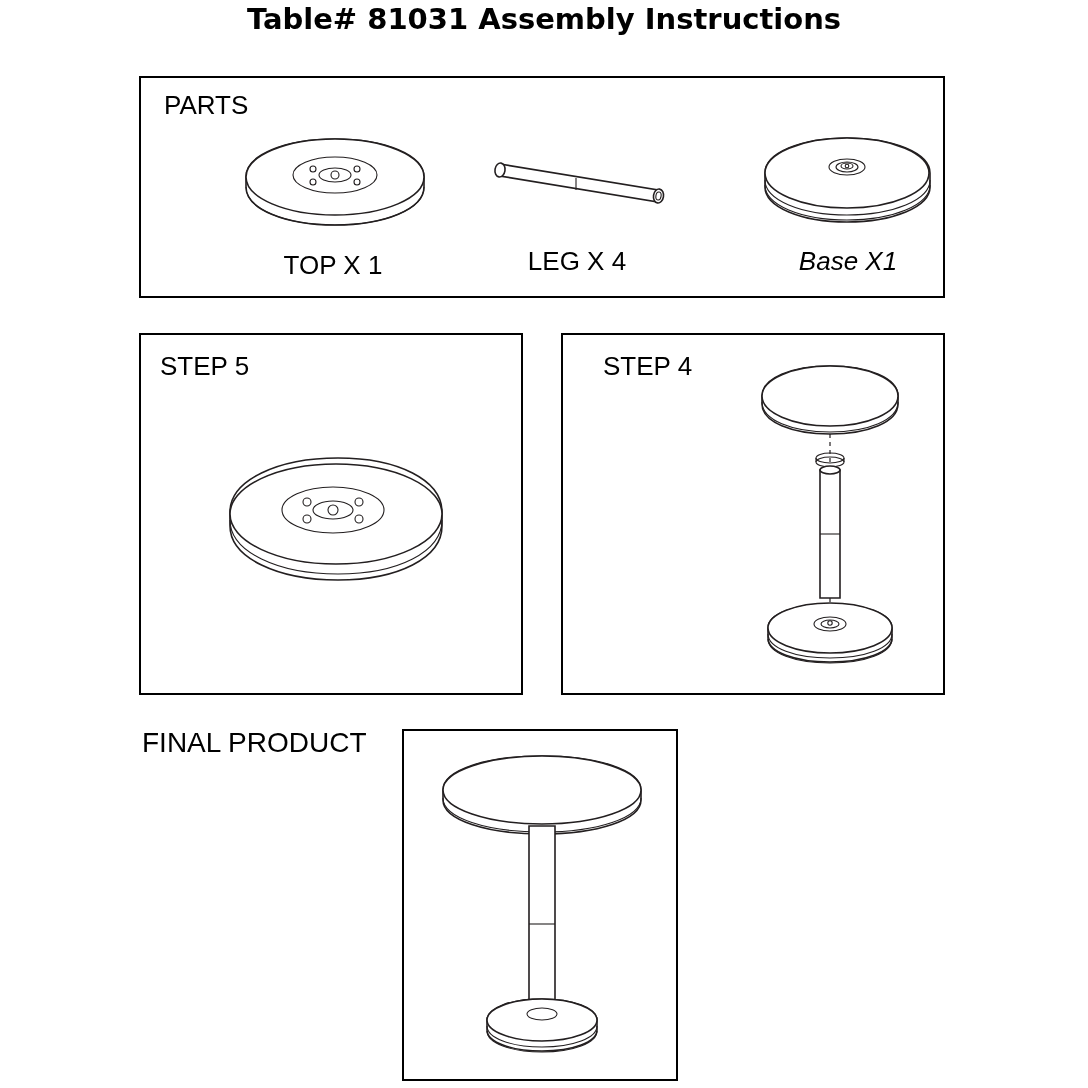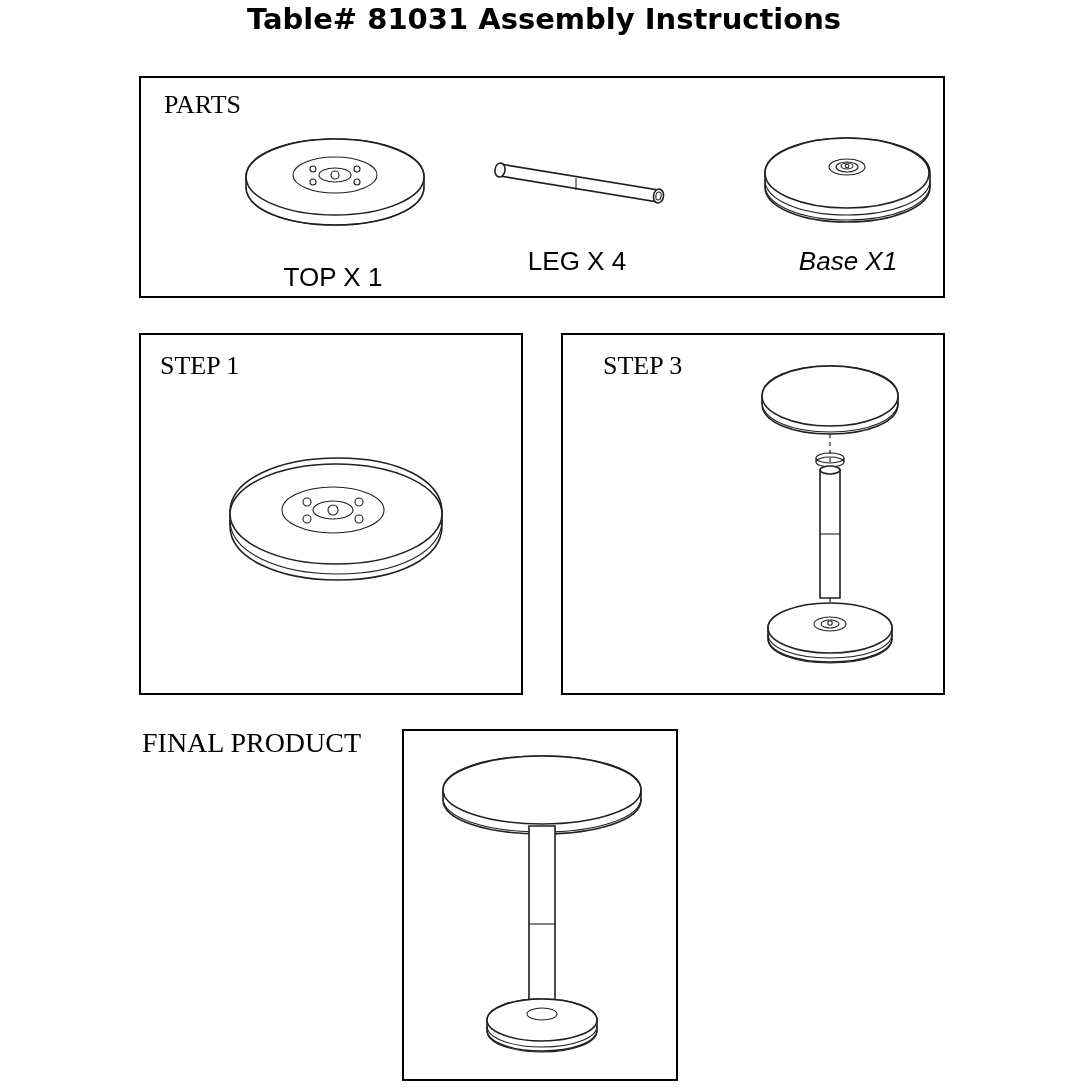--- a/index.html
+++ b/index.html
@@ -28,42 +28,42 @@
   }
   .panel {
     position: absolute;
     border: 2px solid #000;
     box-sizing: border-box;
     background: #fff;
   }
   .panel-label {
     position: absolute;
     font-size: 26px;
-    font-family: Liberation Serif, serif;
+    font-family: Liberation Sans, sans-serif;
     color: #000;
     white-space: nowrap;
   }
   
   #parts-panel {
     left: 139px;
     top: 76px;
     width: 806px;
     height: 222px;
   }
   #parts-label {
     left: 164px;
     top: 90px;
   }
   .part-caption {
     position: absolute;
     font-size: 26px;
     text-align: center;
     white-space: nowrap;
   }
-  #caption-top { left: 238px; top: 262px; width: 190px; }
+  #caption-top { left: 238px; top: 250px; width: 190px; }
   #caption-leg { left: 482px; top: 246px; width: 190px; }
   #caption-base { left: 748px; top: 246px; width: 200px; font-style: italic; }
 
   
   #step1-panel {
     left: 139px;
     top: 333px;
     width: 384px;
     height: 362px;
   }
@@ -142,39 +142,39 @@
     <ellipse class="fillw-thin" cx="87" cy="41" rx="6" ry="3"></ellipse>
     <circle class="ln-thin" cx="87" cy="41" r="1.8"></circle>
   </svg>
 </div>
 
 <div class="part-caption" id="caption-top">TOP X 1</div>
 <div class="part-caption" id="caption-leg">LEG X 4</div>
 <div class="part-caption" id="caption-base">Base X1</div>
 
 <div class="panel" id="step1-panel"></div>
-<div class="panel-label" id="step1-label">STEP 1</div>
+<div class="panel-label" id="step1-label">STEP 5</div>
 
 <div style="position:absolute; left:220px; top:440px;">
   <svg width="230" height="160" viewBox="0 0 230 160">
     <path class="fillw" d="M10,72 C10,40 58,18 118,18 C178,18 222,40 222,72 L222,86 C222,118 178,140 118,140 C58,140 10,118 10,86 Z"></path>
     <ellipse class="fillw" cx="116" cy="74" rx="106" ry="50"></ellipse>
     <path class="ln-thin" d="M10,80 C10,112 58,134 118,134 C178,134 222,112 222,80"></path>
     <ellipse class="ln-thin" cx="113" cy="70" rx="51" ry="23"></ellipse>
     <ellipse class="ln-thin" cx="113" cy="70" rx="20" ry="9"></ellipse>
     <circle class="ln-thin" cx="113" cy="70" r="5"></circle>
     <circle class="ln-thin" cx="87" cy="62" r="4"></circle>
     <circle class="ln-thin" cx="139" cy="62" r="4"></circle>
     <circle class="ln-thin" cx="87" cy="79" r="4"></circle>
     <circle class="ln-thin" cx="139" cy="79" r="4"></circle>
   </svg>
 </div>
 
 <div class="panel" id="step2-panel"></div>
-<div class="panel-label" id="step2-label">STEP 3</div>
+<div class="panel-label" id="step2-label">STEP 4</div>
 
 <div style="position:absolute; left:740px; top:358px;">
   <svg width="180" height="320" viewBox="0 0 180 320">
 
     <path class="fillw" d="M22,38 C22,20 52,8 90,8 C128,8 158,20 158,38 L158,46 C158,64 128,76 90,76 C52,76 22,64 22,46 Z"></path>
     <ellipse class="fillw" cx="90" cy="38" rx="68" ry="30"></ellipse>
     <path class="ln-thin" d="M22,44 C22,62 52,74 90,74 C128,74 158,62 158,44"></path>
 
     <path class="dash" d="M90,76 L90,108"></path>
 

